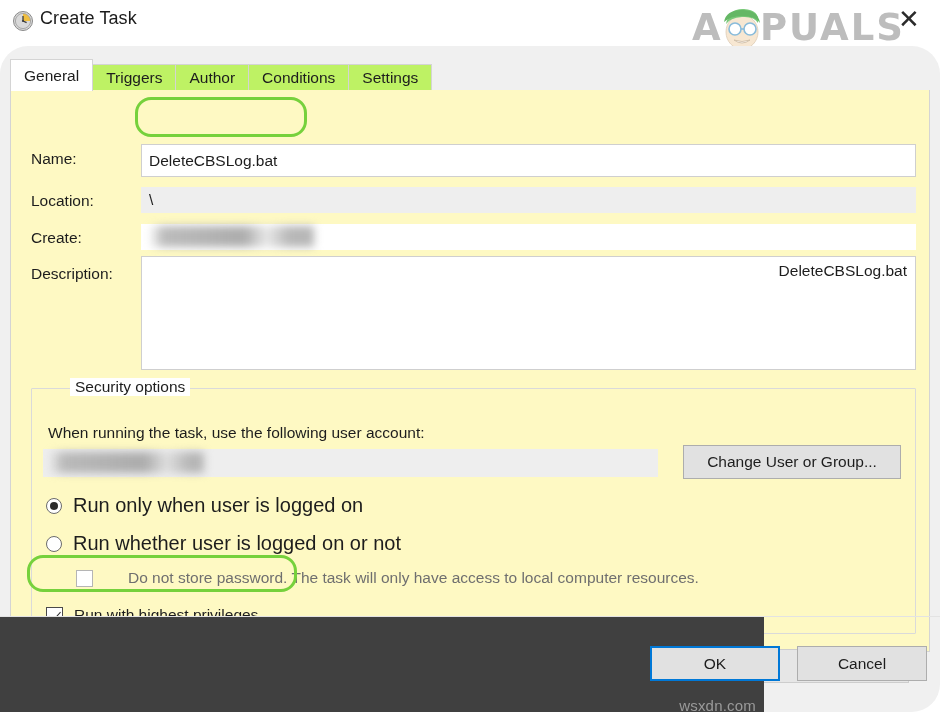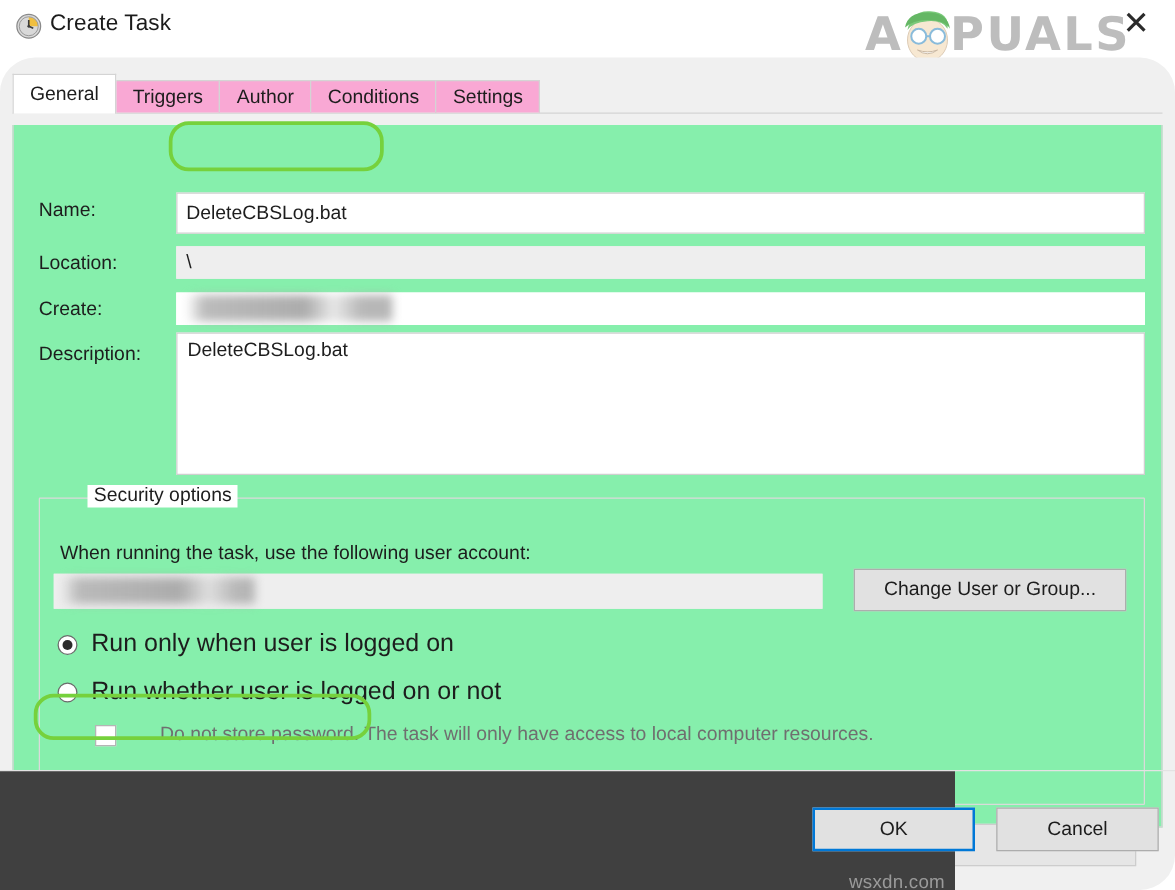--- a/index.html
+++ b/index.html
@@ -86,45 +86,46 @@
     display: flex;
     align-items: flex-end;
   }
   .tab {
     position: relative;
     height: 26px;
     padding: 0 13px;
     font-size: 15.5px;
     color: #1d1d1d;
     line-height: 26px;
-    background: #f9a8d4;
+    background: #bef264;
     border: 1px solid #d4d4d4;
     border-bottom: none;
     margin-right: -1px;
     box-sizing: border-box;
     white-space: nowrap;
   }
   .tab.active {
     height: 32px;
     line-height: 31px;
     background: #ffffff;
     border-color: #d4d4d4;
     z-index: 3;
     margin-bottom: -1px;
   }
 
   
   .content-panel {
     position: absolute;
-    left: 10px; top: 54px;
+    left: 10px; top: 44px;
     width: 920px; height: 562px;
-    background: #86efac;
+    background: #fef9c3;
     border: 1px solid #d4d4d4;
     border-top: none;
     box-sizing: border-box;
+    text-align: right;
   }
 
   .row-label {
     position: absolute;
     font-size: 15.5px;
     color: #1d1d1d;
     white-space: nowrap;
   }
 
   .textbox {

